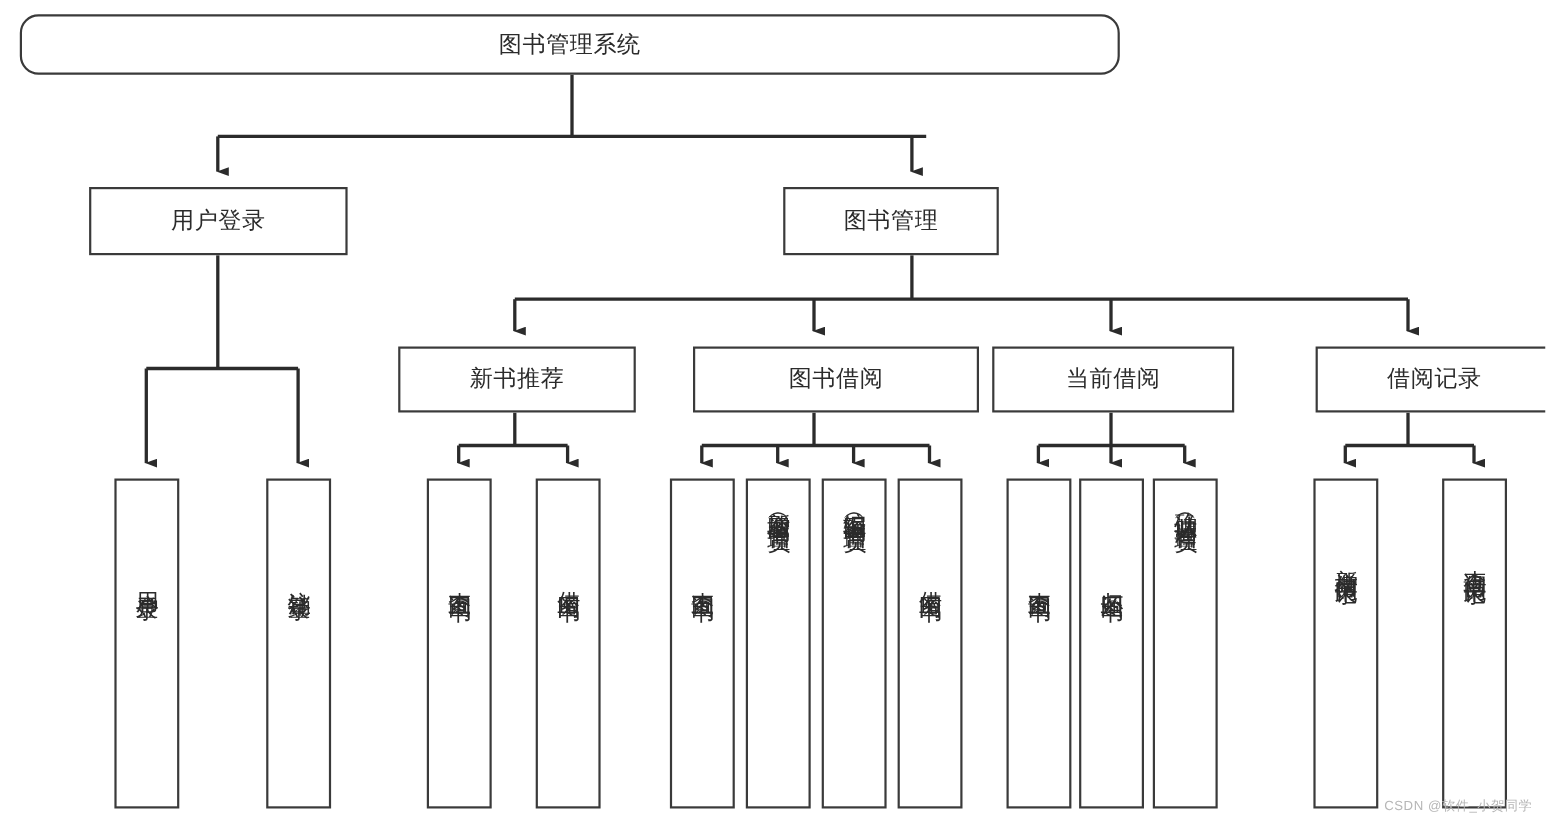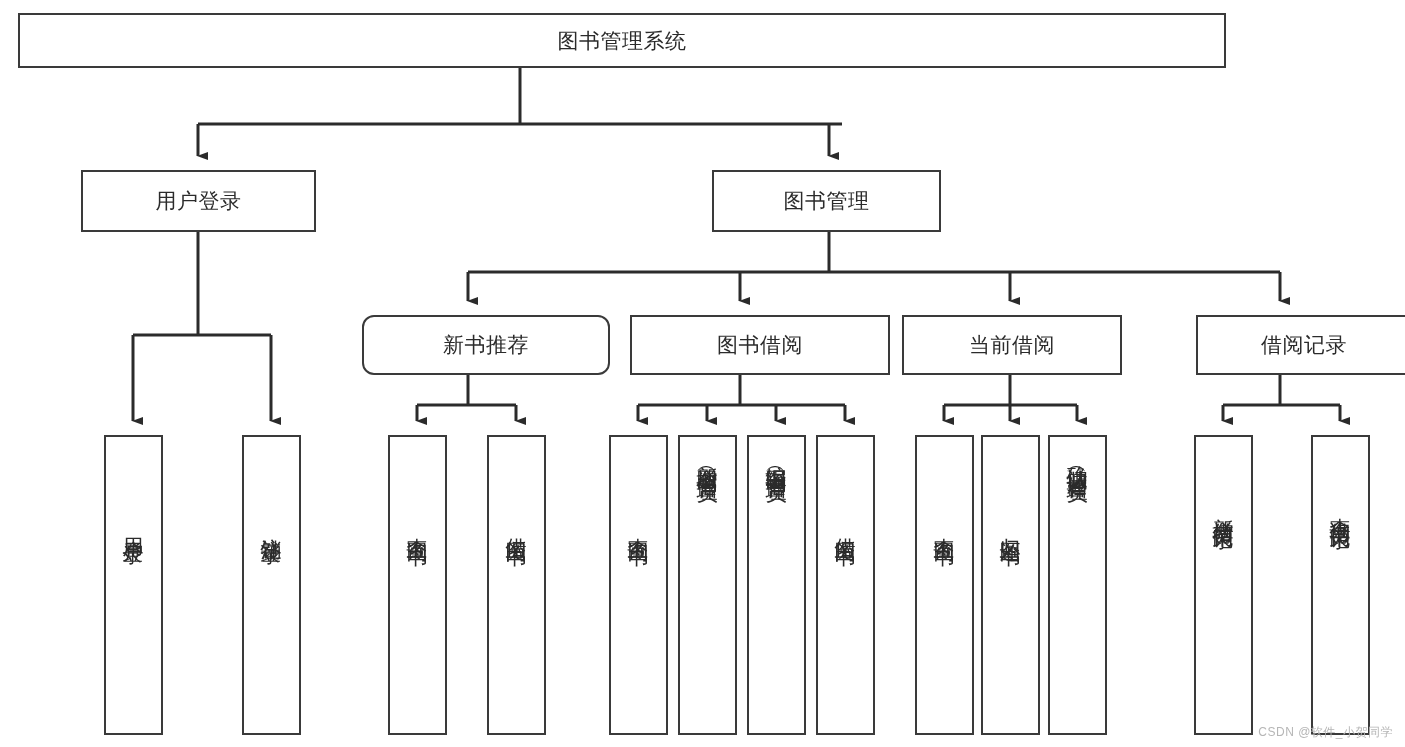--- a/index.html
+++ b/index.html
@@ -123,32 +123,32 @@
       <path d="M1010,405 L1010,421" marker-end="url(#arr)"></path>
       <path d="M1077,405 L1077,421" marker-end="url(#arr)"></path>
 
       <path d="M1280,375 L1280,405"></path>
       <path d="M1223,405 L1340,405"></path>
       <path d="M1223,405 L1223,421" marker-end="url(#arr)"></path>
       <path d="M1340,405 L1340,421" marker-end="url(#arr)"></path>
     </g>
   </svg>
 
-  <div class="node" style="left:18px; top:13px; width:1208px; height:55px;">
+  <div class="node" style="left:18px; top:13px; width:1000px; height:55px;border-radius:17px;">
     <span class="node-label">图书管理系统</span>
   </div>
 
   <div class="node" style="left:81px; top:170px; width:235px; height:62px;">
     <span class="node-label">用户登录</span>
   </div>
-  <div class="node" style="left:712px; top:170px; width:229px; height:62px;">
+  <div class="node" style="left:712px; top:170px; width:196px; height:62px;">
     <span class="node-label">图书管理</span>
   </div>
 
-  <div class="node" style="left:362px; top:315px; width:248px; height:60px;border-radius:12px;">
+  <div class="node" style="left:362px; top:315px; width:216px; height:60px;">
     <span class="node-label">新书推荐</span>
   </div>
   <div class="node" style="left:630px; top:315px; width:260px; height:60px;">
     <span class="node-label">图书借阅</span>
   </div>
   <div class="node" style="left:902px; top:315px; width:220px; height:60px;justify-content:center;">
     <span class="node-label">当前借阅</span>
   </div>
   <div class="node" style="left:1172px; top:315px; width:216px; height:60px;margin-left:24px;">
     <span class="node-label">借阅记录</span>

